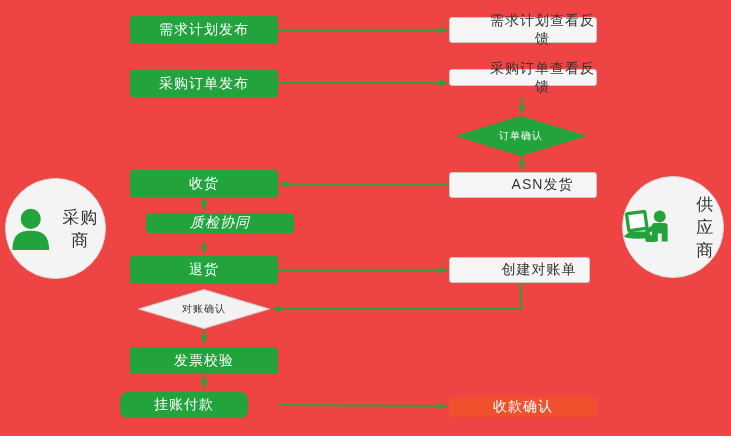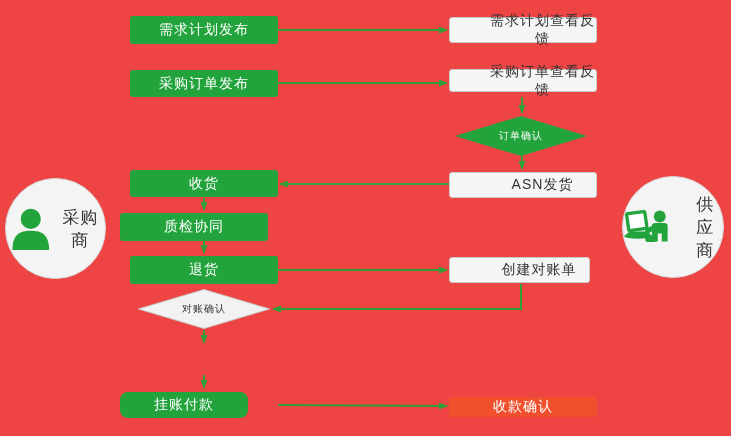--- a/index.html
+++ b/index.html
@@ -14,27 +14,27 @@
     font-size:14px;border-radius:3px;box-sizing:border-box;letter-spacing:1px;
   }
   .node--green{background:#22a33c;color:#ffffff;}
   .node--white{background:#f5f5f5;border:1px solid #c9c9c9;color:#333333;padding-left:39px;}
   .node--red{background:#f0502e;color:#ffffff;}
 
   
   #n-demand-plan-publish{left:130px;top:16px;width:148px;height:28px;}
   #n-po-publish{left:130px;top:70px;width:148px;height:27px;}
   #n-receive-goods{left:130px;top:170px;width:148px;height:27px;}
-  #n-quality-check{left:120px;top:213px;width:148px;height:28px;}
+  #n-quality-check{left:146px;top:213px;width:148px;height:20px;font-style:italic;}
   #n-return-goods{left:130px;top:256px;width:148px;height:28px;}
   #n-invoice-verify{left:130px;top:347px;width:148px;height:27px;}
   #n-payment-on-account{left:120px;top:392px;width:128px;height:26px;border-radius:8px;}
   
   #n-demand-plan-feedback{left:449px;top:17px;width:148px;height:26px;}
-  #n-po-feedback{left:449px;top:69px;width:148px;height:23px;}
+  #n-po-feedback{left:449px;top:69px;width:148px;height:17px;}
   #n-asn-ship{left:449px;top:172px;width:148px;height:26px;}
   #n-create-statement{left:449px;top:257px;width:141px;height:26px;}
   #n-receipt-confirm{left:449px;top:397px;width:148px;height:20px;}
 
   .diamond{position:absolute;z-index:2;}
   .diamond svg{display:block;}
   .diamond .dlabel{
     position:absolute;left:0;top:0;width:100%;height:100%;
     display:flex;align-items:center;justify-content:center;
     font-size:10px;letter-spacing:1px;
@@ -78,20 +78,21 @@
       <line x1="204" y1="375" x2="204" y2="388" marker-end="url(#arw)"></line>
       <line x1="278" y1="405" x2="447" y2="406" marker-end="url(#arw)"></line>
     </g>
   </svg>
 
   <div class="node node--green" id="n-demand-plan-publish">需求计划发布</div>
   <div class="node node--green" id="n-po-publish">采购订单发布</div>
   <div class="node node--green" id="n-receive-goods">收货</div>
   <div class="node node--green" id="n-quality-check">质检协同</div>
   <div class="node node--green" id="n-return-goods">退货</div>
+  <div class="node node--green" id="n-invoice-verify">发票校验</div>
   <div class="node node--green" id="n-payment-on-account">挂账付款</div>
 
   <div class="node node--white" id="n-demand-plan-feedback">需求计划查看反馈</div>
   <div class="node node--white" id="n-po-feedback">采购订单查看反馈</div>
   <div class="node node--white" id="n-asn-ship">ASN发货</div>
   <div class="node node--white" id="n-create-statement">创建对账单</div>
   <div class="node node--red" id="n-receipt-confirm">收款确认</div>
 
   <div class="diamond" id="d-order-confirm">
     <svg width="132" height="40">

